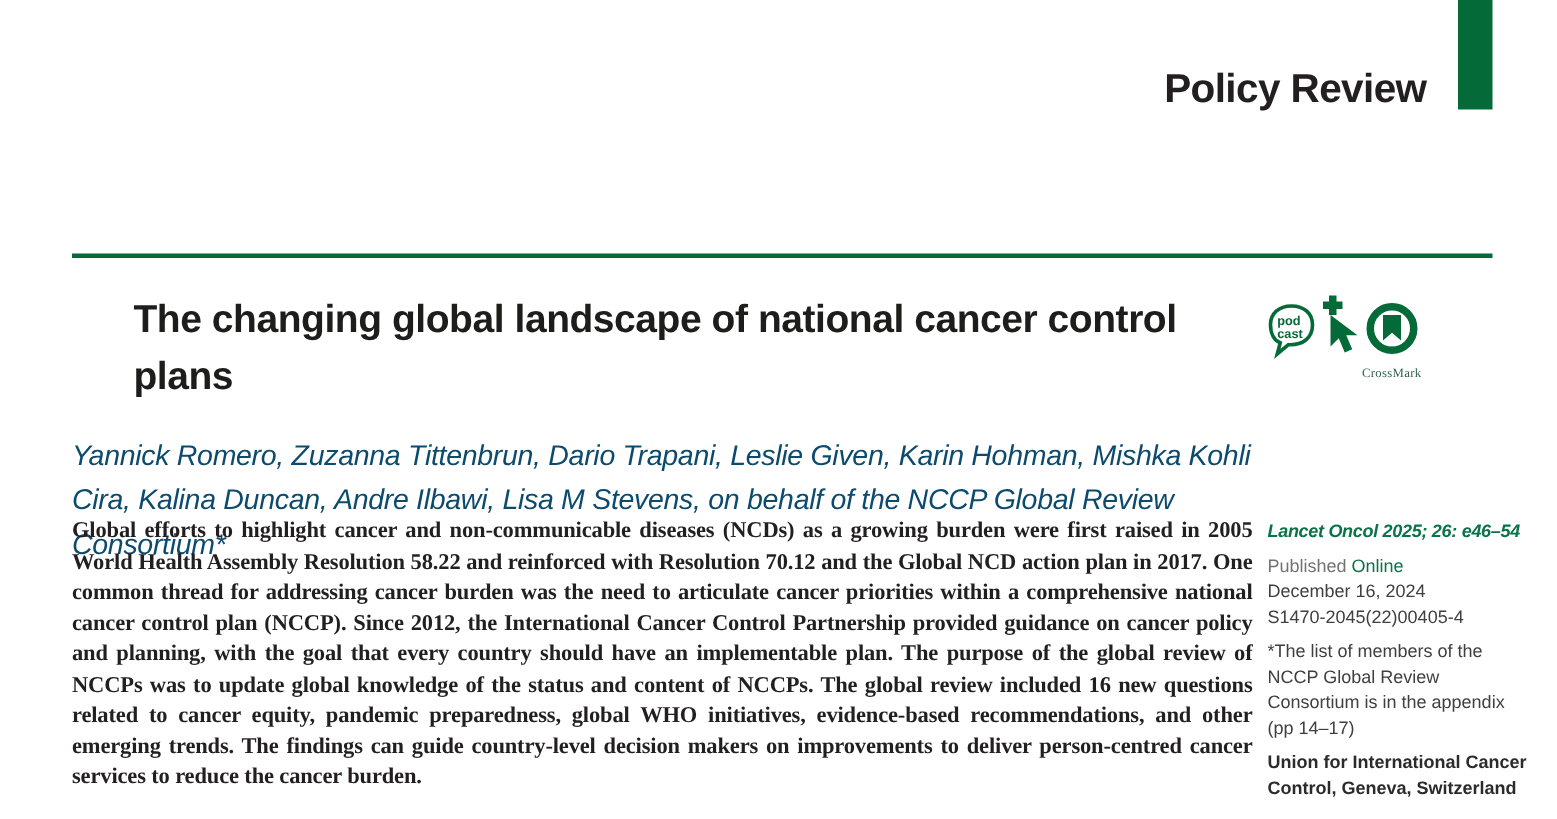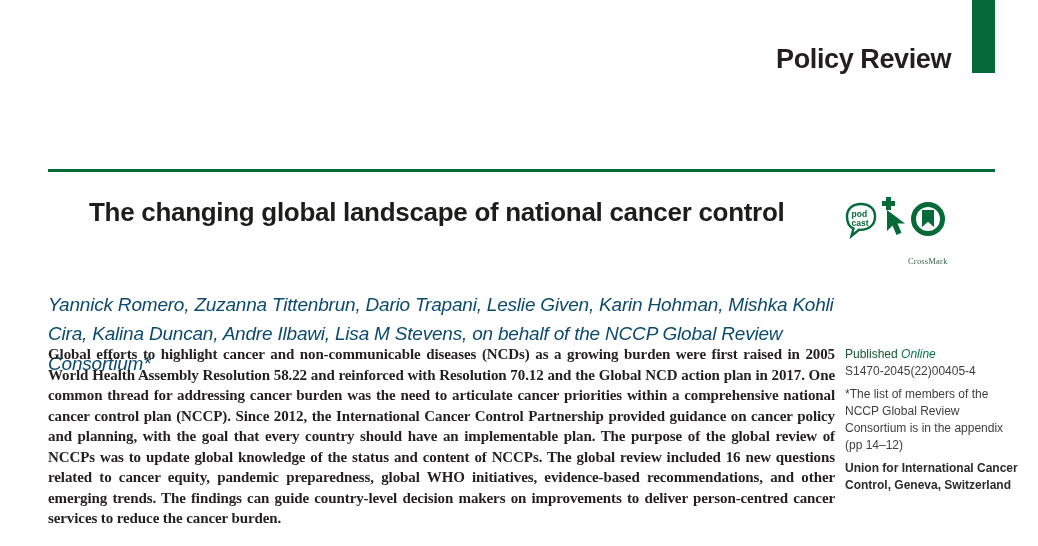--- a/index.html
+++ b/index.html
@@ -85,21 +85,21 @@
     width:178px;
     height:58px;
   }
   .icon-podcast   { position:absolute; left:0;   top:6px;  cursor:pointer; }
   .icon-cursor    { position:absolute; left:33px; top:0;   }
   .icon-crossmark { position:absolute; left:63px; top:5px; text-align:center; cursor:pointer; }
   .crossmark-label {
     display:block;
     font-size:8.5px;
     color:#36604a;
-    margin-top:15px;
+    margin-top:1px;
     font-family:"Liberation Serif", serif;
     letter-spacing:0.2px;
   }
   
   .sidebar {
     position:absolute;
     left:845px;
     top:346px;
     width:178px;
     font-size:12px;
@@ -108,41 +108,42 @@
   }
   .citation {
     font-weight:bold;
     font-style:italic;
     color:#0A7348;
     white-space:nowrap;
     margin-bottom:6px;
     letter-spacing:-0.2px;
   }
   .pub-line { white-space:nowrap; }
-  .pub-prefix { color:#14532d; }
-  .pub-link { color:#0A7348; cursor:pointer;font-style:italic; }
+  .pub-prefix { color:#737373; }
+  .pub-link { color:#0A7348; cursor:pointer; }
   .doi { color:#3f3f3f; cursor:pointer; }
   .note { margin-top:6px; }
   .affiliation {
     margin-top:6px;
     font-weight:bold;
     color:#2b2b2b;
   }
 </style>
 </head>
 <body>
 
 <div class="page">
 
   <div class="section-label">Policy Review</div>
   <div class="green-bar"></div>
   <div class="green-rule"></div>
 
   <h1 class="title">
     <span class="t-line">The changing global landscape of national cancer control</span>
+    <span class="t-line">plans</span>
   </h1>
 
   <p class="authors">Yannick Romero, Zuzanna Tittenbrun, Dario Trapani, Leslie Given, Karin Hohman, Mishka Kohli Cira, Kalina Duncan, Andre Ilbawi, Lisa M Stevens, on behalf of the NCCP Global Review Consortium*</p>
 
   <p class="abstract">Global efforts to highlight cancer and non-communicable diseases (NCDs) as a growing burden were first raised in 2005 World Health Assembly Resolution 58.22 and reinforced with Resolution 70.12 and the Global NCD action plan in 2017. One common thread for addressing cancer burden was the need to articulate cancer priorities within a comprehensive national cancer control plan (NCCP). Since 2012, the International Cancer Control Partnership provided guidance on cancer policy and planning, with the goal that every country should have an implementable plan. The purpose of the global review of NCCPs was to update global knowledge of the status and content of NCCPs. The global review included 16 new questions related to cancer equity, pandemic preparedness, global WHO initiatives, evidence-based recommendations, and other emerging trends. The findings can guide country-level decision makers on improvements to deliver person-centred cancer services to reduce the cancer burden.</p>
 
   <div class="icons-row">
 
     <span class="icon-podcast">
       <svg width="32" height="38" viewBox="0 0 32 38">
@@ -164,25 +165,27 @@
       <svg width="36" height="36" viewBox="0 0 36 36">
         <circle cx="18" cy="18" r="14.5" fill="none" stroke="#046A38" stroke-width="5"></circle>
         <path d="M12 9 h12 v17 l-6 -5.2 l-6 5.2 z" fill="#046A38"></path>
       </svg>
       <span class="crossmark-label">CrossMark</span>
     </span>
 
   </div>
 
   <div class="sidebar">
+    <div class="citation">Lancet Oncol 2025; 26: e46–54</div>
 
     <div class="pub-line">
       <span class="pub-prefix">Published </span><span class="pub-link">Online</span>
     </div>
+    <div>December 16, 2024</div>
     <div class="doi">S1470-2045(22)00405-4</div>
 
-    <div class="note">*The list of members of the NCCP Global Review Consortium is in the appendix (pp 14–12)</div>
+    <div class="note">*The list of members of the NCCP Global Review Consortium is in the appendix (pp 14–17)</div>
 
     <div class="affiliation">Union for International Cancer Control, Geneva, Switzerland</div>
 
   </div>
 
 </div>
 
 </body></html>

